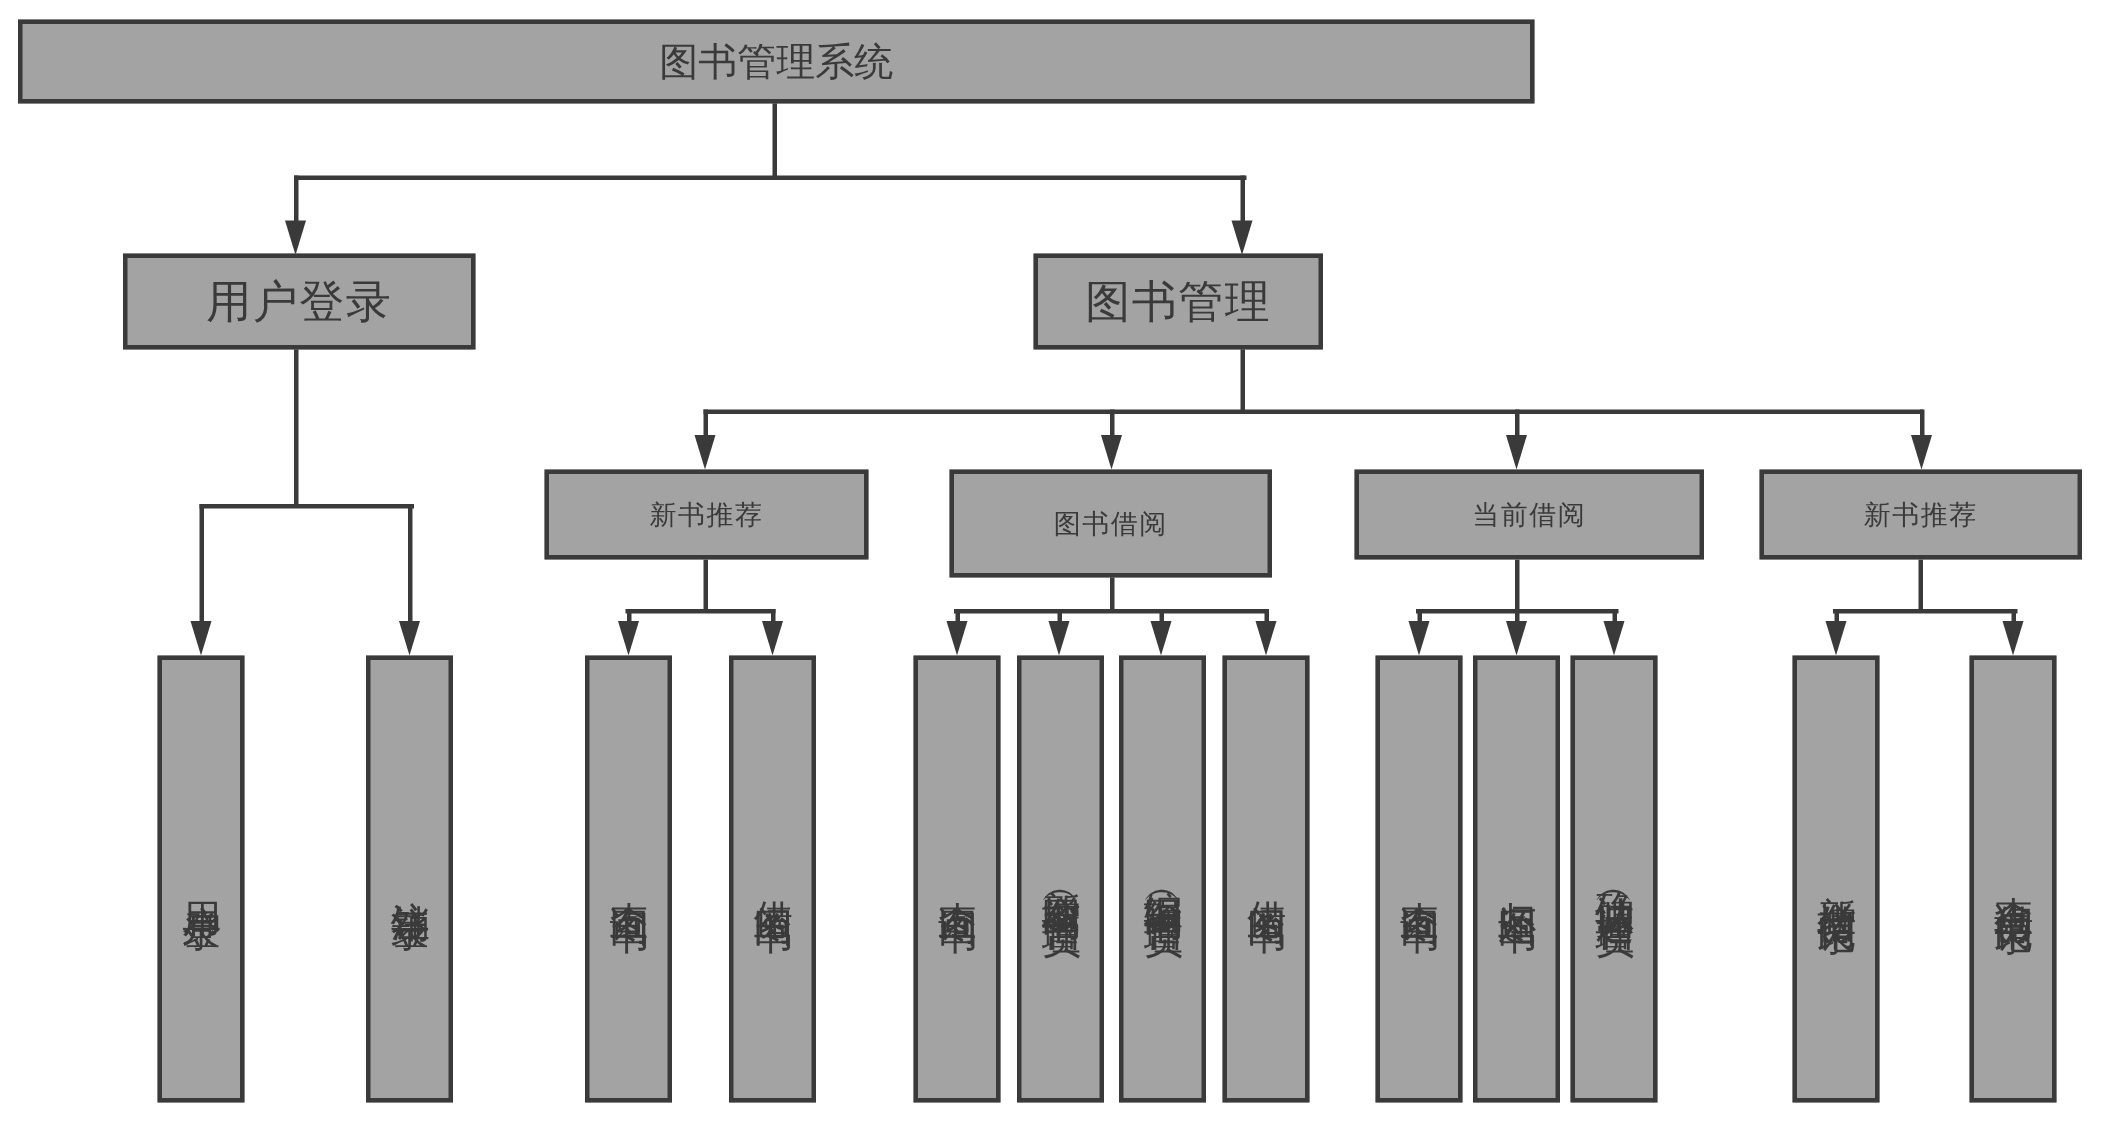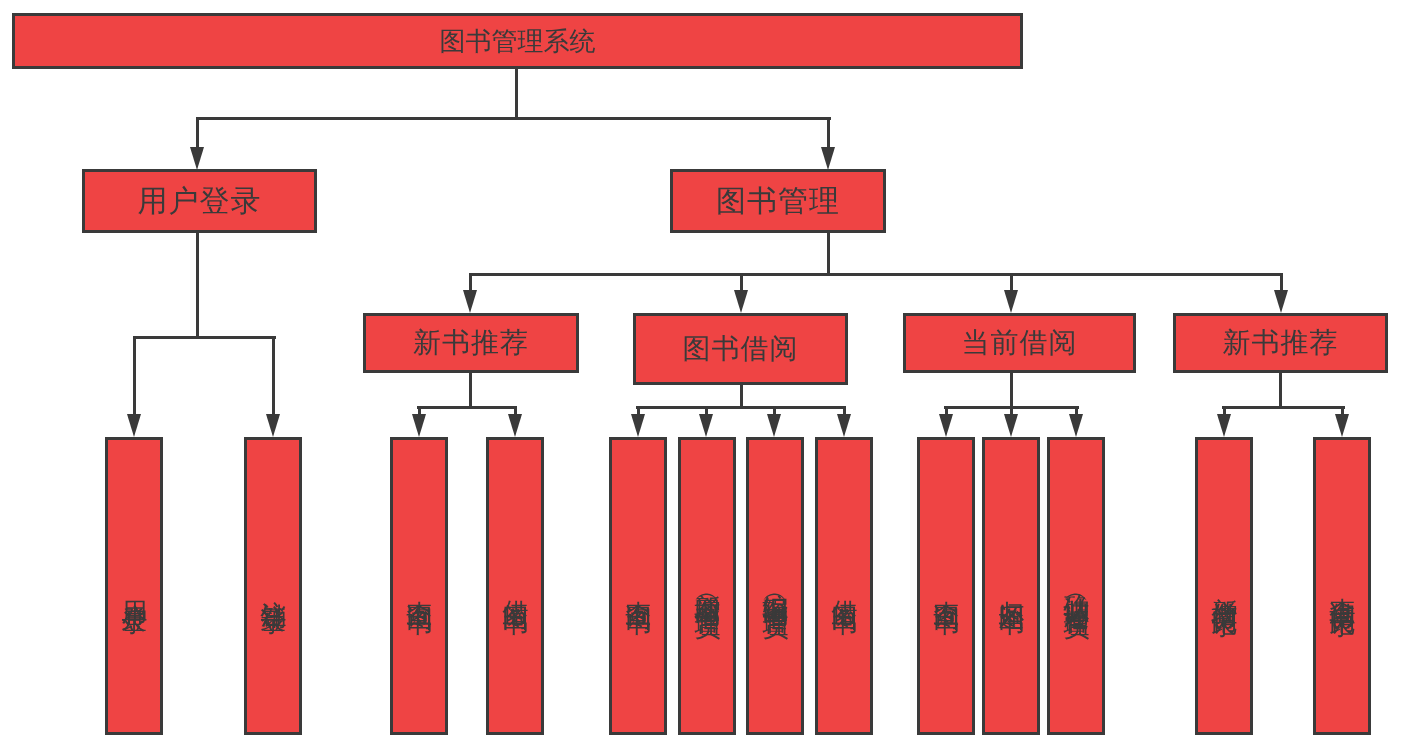--- a/index.html
+++ b/index.html
@@ -1,27 +1,27 @@
 <!DOCTYPE html>
 <html><head>
 <meta charset="utf-8">
 <style>
   html,body{margin:0;padding:0;background:#ffffff;}
   .canvas{
     position:relative;width:1405px;height:747px;background:#ffffff;
     font-family:"Liberation Sans",sans-serif;color:#3a3a3a;overflow:hidden;
   }
   .box{
-    position:absolute;box-sizing:border-box;border:3px solid #3a3a3a;background:#ef4444;
+    position:absolute;box-sizing:border-box;border:3px solid #3a3a3a;background:#a3a3a3;
     display:flex;align-items:center;justify-content:center;text-align:center;
   }
   .box span{white-space:nowrap;}
   .fs-root{font-size:26px;}
   .fs-l2{font-size:30px;letter-spacing:1px;}
-  .fs-l3{font-size:28px;letter-spacing:1px;}
+  .fs-l3{font-size:18px;letter-spacing:1px;}
   .leaf span{
     writing-mode:vertical-rl;text-orientation:mixed;
     font-size:26px;line-height:1.15;letter-spacing:3px;white-space:nowrap;
   }
   .l{position:absolute;background:#3a3a3a;}
   .ar{
     position:absolute;width:0;height:0;
     border-left:7px solid transparent;border-right:7px solid transparent;
     border-top:23px solid #3a3a3a;
   }
@@ -95,21 +95,21 @@
   <div class="ar" style="left:1217px;top:414px"></div>
   <div class="ar" style="left:1335px;top:414px"></div>
 
   <div class="box fs-root" style="left:12px;top:13px;width:1011px;height:56px">
     <span>图书管理系统</span>
   </div>
 
   <div class="box fs-l2" style="left:82px;top:169px;width:235px;height:64px">
     <span>用户登录</span>
   </div>
-  <div class="box fs-l2" style="left:670px;top:169px;width:216px;height:64px">
+  <div class="box fs-l2" style="left:689px;top:169px;width:193px;height:64px">
     <span>图书管理</span>
   </div>
 
   <div class="box fs-l3" style="left:363px;top:313px;width:216px;height:60px">
     <span>新书推荐</span>
   </div>
   <div class="box fs-l3" style="left:633px;top:313px;width:215px;height:72px">
     <span>图书借阅</span>
   </div>
   <div class="box fs-l3" style="left:903px;top:313px;width:233px;height:60px">

